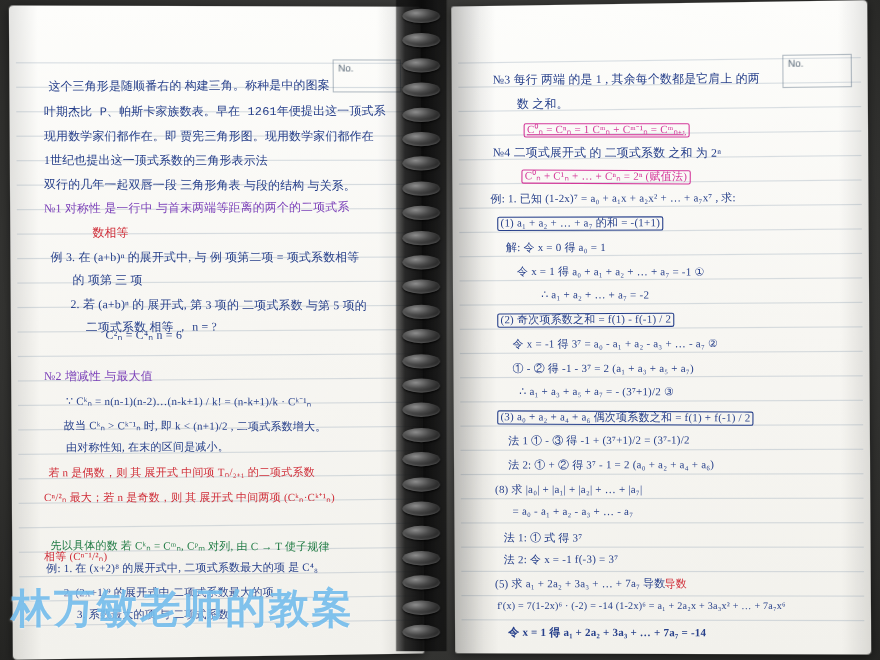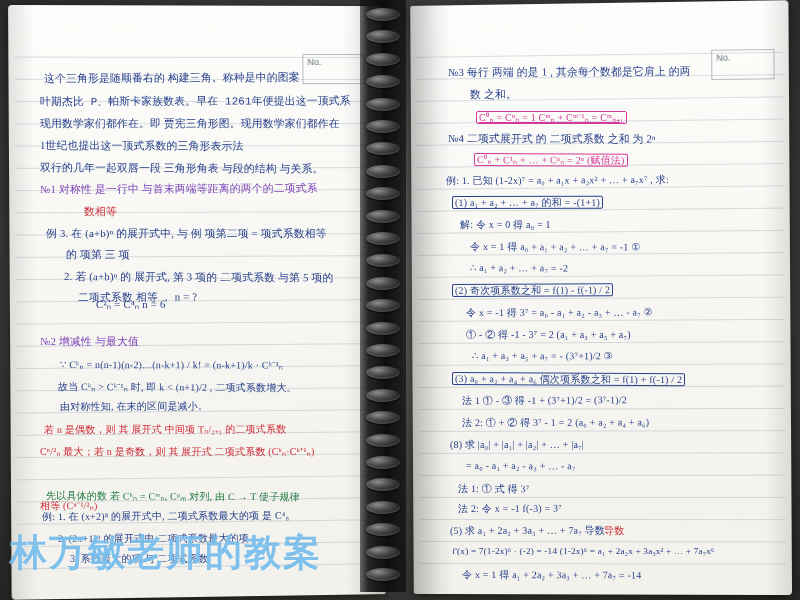--- a/index.html
+++ b/index.html
@@ -210,50 +210,50 @@
       <div class="hw ink-blue sz11" style="left: 46px; top: 227px; transform: rotate(0deg);">例 3. 在 (a+b)ⁿ 的展开式中, 与 例 项第二项 = 项式系数相等</div>
       <div class="hw ink-blue sz11" style="left: 66px; top: 248px; transform: rotate(0.14deg);">的 项第 三 项</div>
       <div class="hw ink-blue sz11" style="left: 64px; top: 270px; transform: rotate(0.28deg);">2. 若 (a+b)ⁿ 的 展开式, 第 3 项的 二项式系数 与第 5 项的</div>
       <div class="hw ink-blue sz11" style="left: 78px; top: 291px; transform: rotate(-0.28deg);">二项式系数 相等 ， n = ?</div>
       <div class="hw ink-blue sz11" style="left: 96px; top: 296px; transform: rotate(-0.14deg);">C²ₙ = C⁴ₙ          n = 6</div>
       <div class="hw ink-purple sz11" style="left: 40px; top: 335px; transform: rotate(0deg);">№2  增减性 与最大值</div>
       <div class="hw ink-blue sz10" style="left: 60px; top: 357px; transform: rotate(0.14deg);">∵ Cᵏₙ = n(n-1)(n-2)…(n-k+1) / k!  = (n-k+1)/k · Cᵏ⁻¹ₙ</div>
       <div class="hw ink-blue sz10" style="left: 58px; top: 379px; transform: rotate(0.28deg);">故当 Cᵏₙ &gt; Cᵏ⁻¹ₙ 时, 即 k &lt; (n+1)/2 , 二项式系数增大。</div>
       <div class="hw ink-blue sz10" style="left: 60px; top: 400px; transform: rotate(-0.28deg);">由对称性知, 在末的区间是减小。</div>
       <div class="hw ink-red sz10" style="left: 44px; top: 422px; transform: rotate(-0.14deg);">若 n 是偶数，则 其 展开式 中间项 Tₙ/₂₊₁ 的二项式系数</div>
-      <div class="hw ink-red sz10" style="left: 40px; top: 444px; transform: rotate(0deg);">Cⁿ/²ₙ 最大；若 n 是奇数，则 其 展开式 二项式系数 (Cᵏₙ·Cᵏ⁺¹ₙ)</div>
+      <div class="hw ink-red sz10" style="left: 40px; top: 444px; transform: rotate(0deg);">Cⁿ/²ₙ 最大；若 n 是奇数，则 其 展开式 中间两项 (Cᵏₙ·Cᵏ⁺¹ₙ)</div>
       <div class="hw ink-red sz10" style="left: 40px; top: 466px; transform: rotate(0.14deg); margin-top: 32px;">相等 (Cⁿ⁻¹/²ₙ)</div>
       <div class="hw ink-green sz10" style="left: 46px; top: 488px; transform: rotate(0.28deg);">先以具体的数 若 Cᵏₙ = Cᵐₙ, Cᵖₘ 对列, 由 C → T 使子规律</div>
       <div class="hw ink-blue sz10" style="left: 42px; top: 510px; transform: rotate(-0.28deg);">例: 1. 在 (x+2)⁸ 的展开式中, 二项式系数最大的项 是 C⁴₈</div>
       <div class="hw ink-blue sz10" style="left: 58px; top: 532px; transform: rotate(-0.14deg);">2. (2x+1)⁹ 的展开式中 二项式系数最大的项</div>
       <div class="hw ink-blue sz10" style="left: 70px; top: 552px; transform: rotate(0deg);">3. 系数最大的项 与 二项式系数</div>
       <div class="hw ink-blue sz11" style="left: 448px; top: 66px; transform: rotate(-0.28deg);">№3  每行 两端 的是 1 , 其余每个数都是它肩上 的两</div>
       <div class="hw ink-blue sz11" style="left: 470px; top: 88px; transform: rotate(-0.14deg);">数 之和。</div>
       <div class="hw ink-pink sz10" style="left: 476px; top: 110px; transform: rotate(0deg); text-decoration: underline;"><span class="boxed">C⁰ₙ = Cⁿₙ = 1              Cᵐₙ + Cᵐ⁻¹ₙ = Cᵐₙ₊₁</span></div>
       <div class="hw ink-blue sz11" style="left: 448px; top: 132px; transform: rotate(0.14deg);">№4  二项式展开式 的 二项式系数 之和 为 2ⁿ</div>
       <div class="hw ink-pink sz10" style="left: 474px; top: 152px; transform: rotate(0.28deg);"><span class="boxed">C⁰ₙ + C¹ₙ + … + Cⁿₙ = 2ⁿ   (赋值法)</span></div>
       <div class="hw ink-blue sz10" style="left: 446px; top: 174px; transform: rotate(-0.28deg);">例: 1. 已知 (1-2x)⁷ = a₀ + a₁x + a₂x² + … + a₇x⁷ , 求:</div>
       <div class="hw ink-blue sz10" style="left: 452px; top: 196px; transform: rotate(-0.14deg);"><span class="boxed">(1)  a₁ + a₂ + … + a₇ 的和 = -(1+1)</span></div>
       <div class="hw ink-blue sz10" style="left: 460px; top: 218px; transform: rotate(0deg);">解: 令 x = 0 得   a₀ = 1</div>
       <div class="hw ink-blue sz10" style="left: 470px; top: 240px; transform: rotate(0.14deg);">令 x = 1 得   a₀ + a₁ + a₂ + … + a₇ = -1   ①</div>
-      <div class="hw ink-blue sz10" style="left: 470px; top: 262px; transform: rotate(0.28deg);">∴ a₁ + a₂ + … + a₇ = -2</div>
+      <div class="hw ink-blue sz10" style="left: 492px; top: 262px; transform: rotate(0.28deg);">∴ a₁ + a₂ + … + a₇ = -2</div>
       <div class="hw ink-blue sz10" style="left: 452px; top: 284px; transform: rotate(-0.28deg);"><span class="boxed">(2) 奇次项系数之和 = f(1) - f(-1) / 2</span></div>
       <div class="hw ink-blue sz10" style="left: 466px; top: 306px; transform: rotate(-0.14deg);">令 x = -1 得   3⁷ = a₀ - a₁ + a₂ - a₃ + … - a₇   ②</div>
       <div class="hw ink-blue sz10" style="left: 466px; top: 328px; transform: rotate(0deg);">① - ② 得   -1 - 3⁷ = 2 (a₁ + a₃ + a₅ + a₇)</div>
       <div class="hw ink-blue sz10" style="left: 472px; top: 350px; transform: rotate(0.14deg);">∴ a₁ + a₃ + a₅ + a₇ = - (3⁷+1)/2   ③</div>
       <div class="hw ink-blue sz10" style="left: 452px; top: 372px; transform: rotate(0.28deg);"><span class="boxed">(3) a₀ + a₂ + a₄ + a₆ 偶次项系数之和 = f(1) + f(-1) / 2</span></div>
       <div class="hw ink-blue sz10" style="left: 462px; top: 394px; transform: rotate(-0.28deg);">法 1  ① - ③ 得   -1 + (3⁷+1)/2 = (3⁷-1)/2</div>
       <div class="hw ink-blue sz10" style="left: 462px; top: 416px; transform: rotate(-0.14deg);">法 2:   ① + ② 得   3⁷ - 1 = 2 (a₀ + a₂ + a₄ + a₆)</div>
       <div class="hw ink-blue sz10" style="left: 450px; top: 438px; transform: rotate(0deg);">(8) 求 |a₀| + |a₁| + |a₂| + … + |a₇|</div>
       <div class="hw ink-blue sz10" style="left: 466px; top: 460px; transform: rotate(0.14deg);">= a₀ - a₁ + a₂ - a₃ + … - a₇</div>
       <div class="hw ink-blue sz10" style="left: 458px; top: 482px; transform: rotate(0.28deg);">法 1: ① 式 得   3⁷</div>
       <div class="hw ink-blue sz10" style="left: 458px; top: 502px; transform: rotate(-0.28deg);">法 2: 令 x = -1      f(-3) = 3⁷</div>
       <div class="hw ink-blue sz10" style="left: 450px; top: 524px; transform: rotate(-0.14deg);">(5) 求 a₁ + 2a₂ + 3a₃ + … + 7a₇    导数</div>
       <div class="hw ink-blue sz9" style="left: 452px; top: 546px; transform: rotate(0deg);">f'(x) = 7(1-2x)⁶ · (-2) = -14 (1-2x)⁶ = a₁ + 2a₂x + 3a₃x² + … + 7a₇x⁶</div>
-      <div class="hw ink-blue sz10" style="left: 462px; top: 568px; transform: rotate(0.14deg);">令 x = 1 得   a₁ + 2a₂ + 3a₃ + … + 7a₇ = -14</div>
+      <div class="hw ink-blue sz10" style="left: 462px; top: 568px; transform: rotate(0.14deg); font-weight: bold;">令 x = 1 得   a₁ + 2a₂ + 3a₃ + … + 7a₇ = -14</div>
       <div class="hw ink-red sz10" style="left: 604px; top: 524px; transform: rotate(-0.28deg);">导数</div>
     </div>
 
   <div class="spine"></div>
   <div class="rings" id="rings">
       <div class="ring" style="top: 6px;"></div>
       <div class="ring" style="top: 28.4px;"></div>
       <div class="ring" style="top: 50.8px;"></div>
       <div class="ring" style="top: 73.2px;"></div>
       <div class="ring" style="top: 95.6px;"></div>

